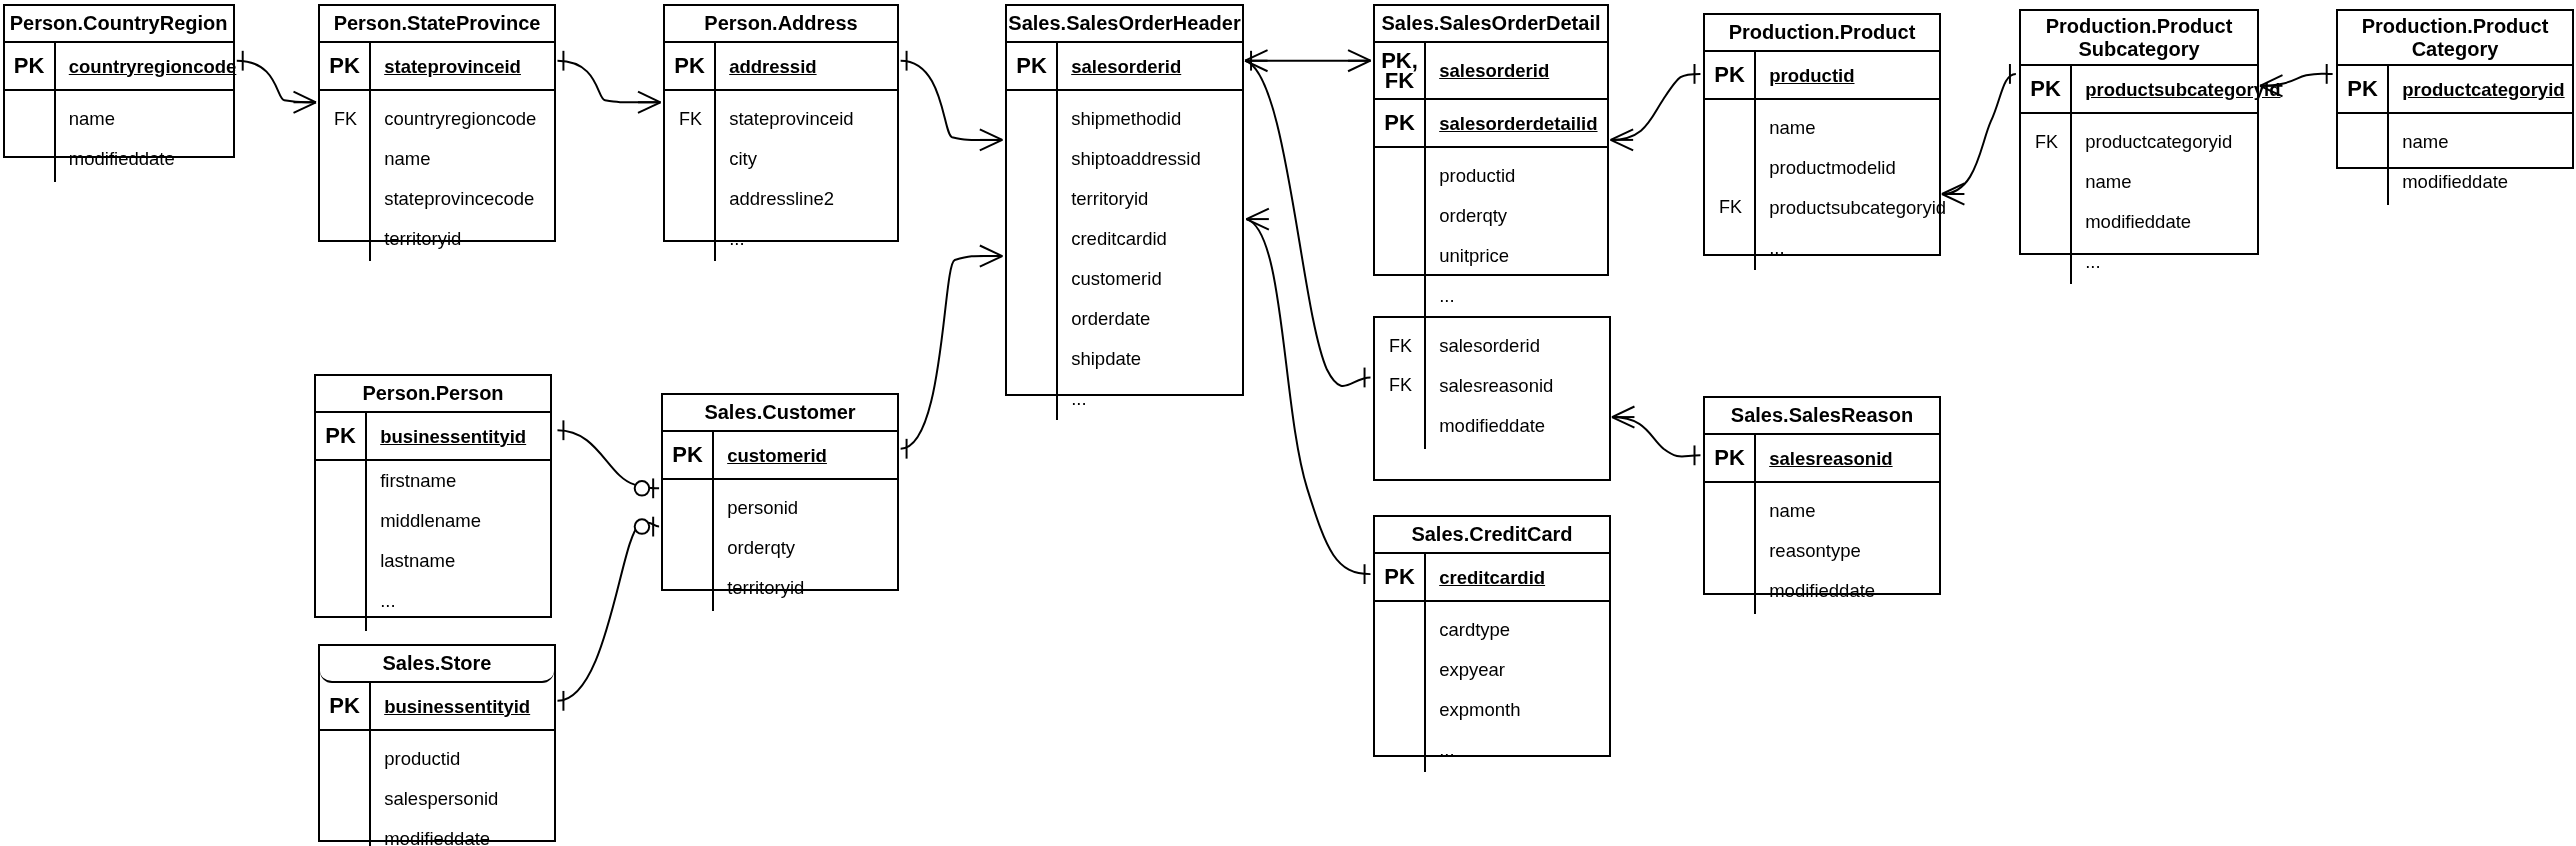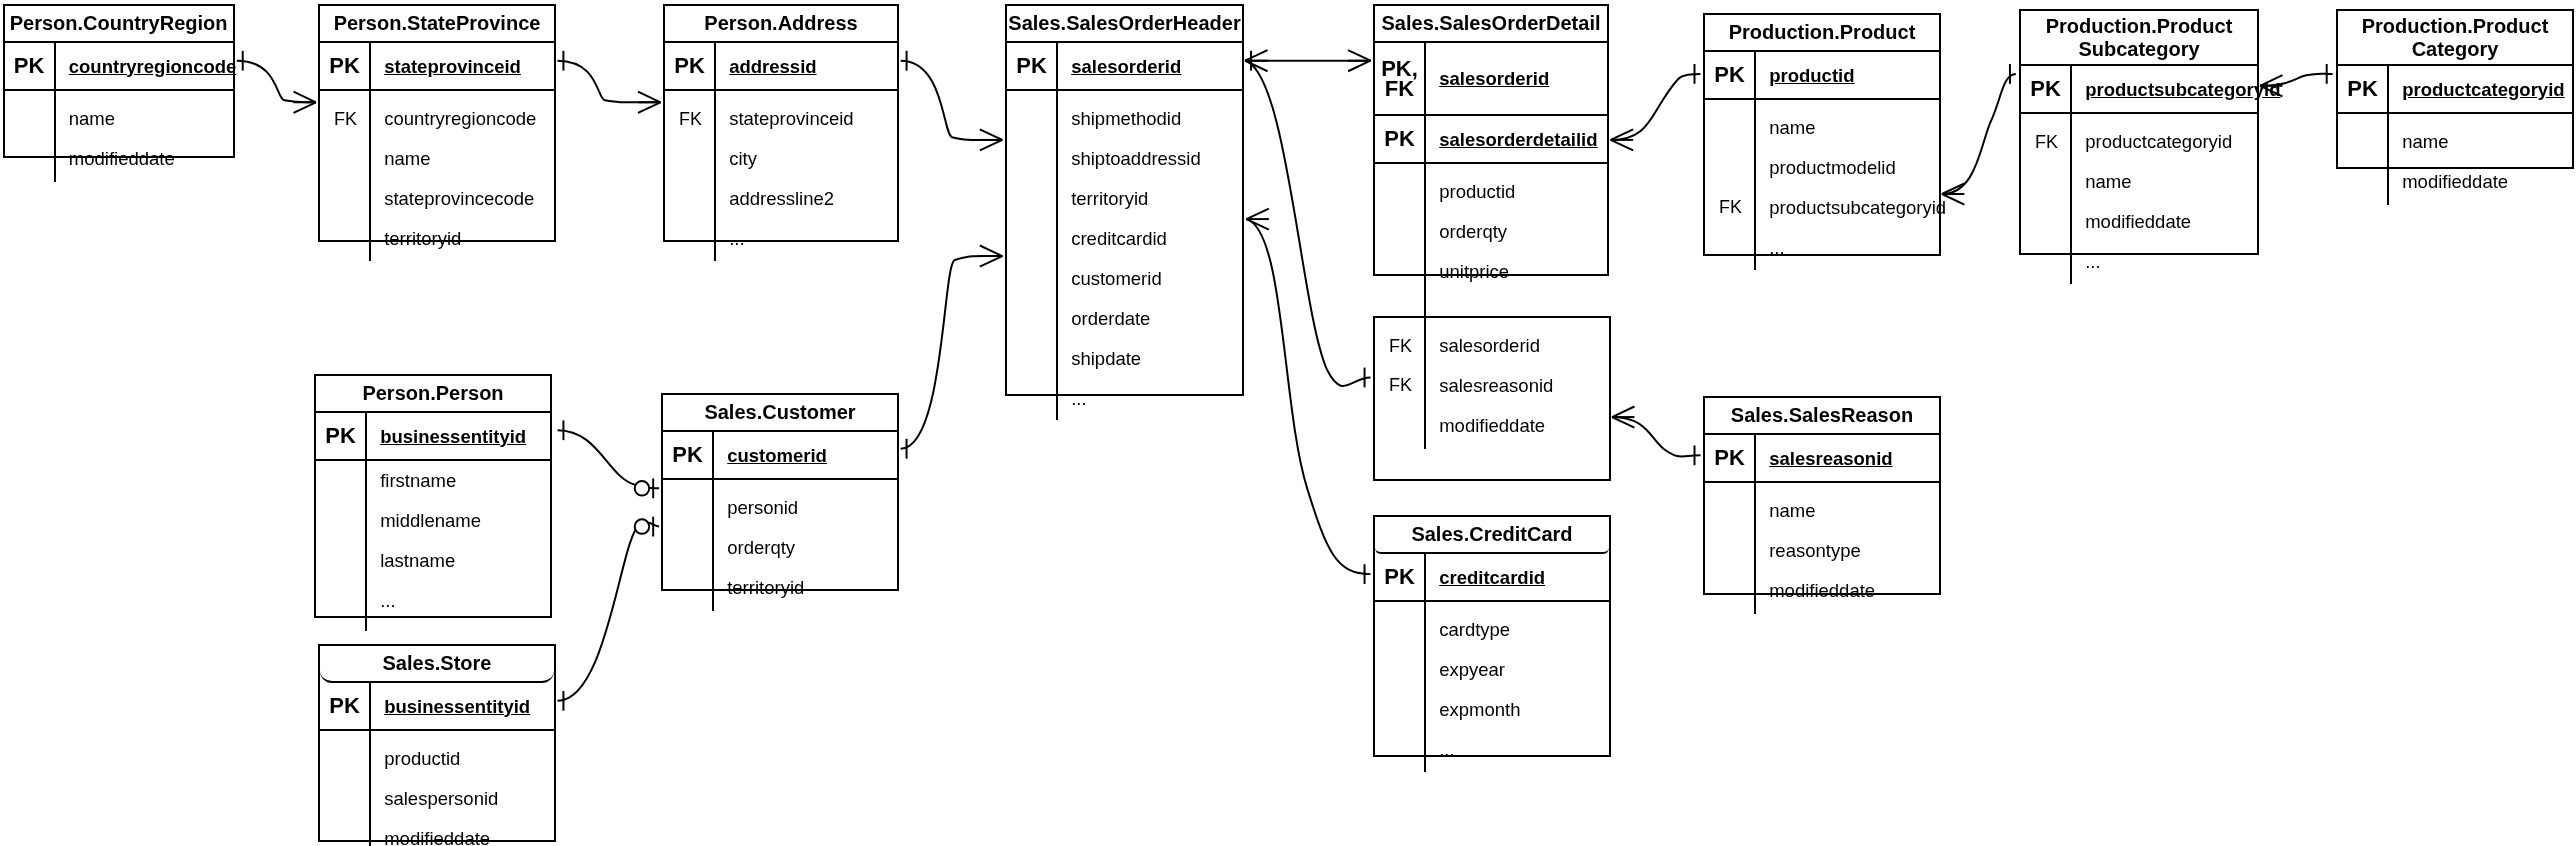--- a/index.html
+++ b/index.html
@@ -26,21 +26,21 @@
      white-space:pre-line;
   }
   .keycol.pk{font-weight:bold;}
   .namecol{
      flex:1 1 auto;box-sizing:border-box;
      display:flex;align-items:center;
      padding-left:13.2px;padding-right:6.6px;
      font-size:18.5px;color:#000;line-height:21px;
   }
   .pkrow{height:46px;}
-  .pkrow.tall{height:71px;}
+  .pkrow.tall{height:55px;}
   .namecol.pkname{font-weight:bold;text-decoration:underline;}
   .attrblock{display:flex;align-items:stretch;}
   .attrblock .keycol{align-items:flex-start;justify-content:center;padding-top:0;}
   .attrlist{flex:1 1 auto;display:flex;flex-direction:column;}
   .attrlist .aline{height:40px;display:flex;align-items:center;padding-left:13.2px;font-size:18.5px;color:#000;}
   .fkmark{position:absolute;font-size:18px;color:#000;line-height:20px;text-align:center;width:51px;}
 </style>
 </head>
 <body>
 
@@ -389,21 +389,21 @@
             <div class="keycol"></div>
             <div class="attrlist" style="padding-top: 8px;">
               <div class="aline">name</div>
               <div class="aline">reasontype</div>
               <div class="aline">modifieddate</div>
             </div>
           </div>
         </div>
       </div>
       <div class="entity" style="left: 1373px; top: 515px; width: 238px; height: 242px;">
-        <div class="ent-title" style="height: 37px; white-space: pre-line; border-radius: 6px;">Sales.CreditCard</div>
+        <div class="ent-title" style="height: 37px; white-space: pre-line;">Sales.CreditCard</div>
         <div class="sect">
           <div class="attr-row pkrow">
             <div class="keycol pk">PK</div>
             <div class="namecol pkname">creditcardid</div>
           </div>
         </div>
         <div class="sect last">
           <div class="attrblock" style="position: relative; min-height: 170px;">
             <div class="keycol"></div>
             <div class="attrlist" style="padding-top: 8px;">

